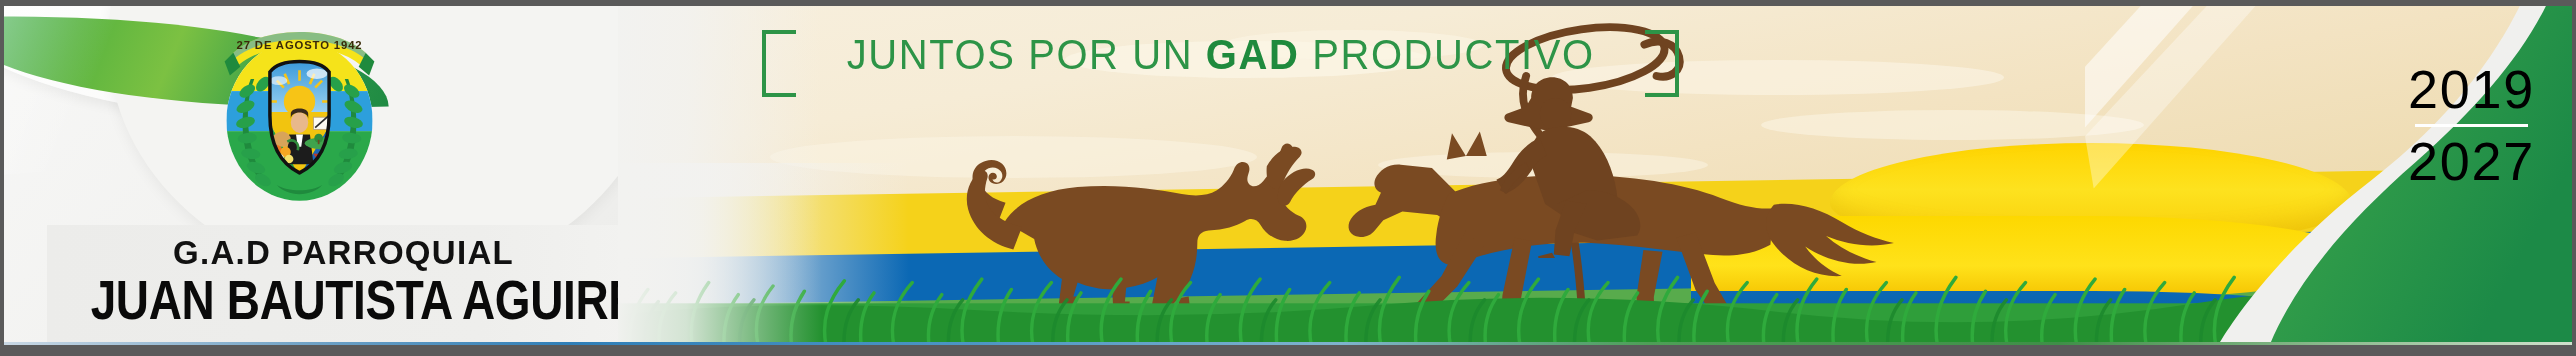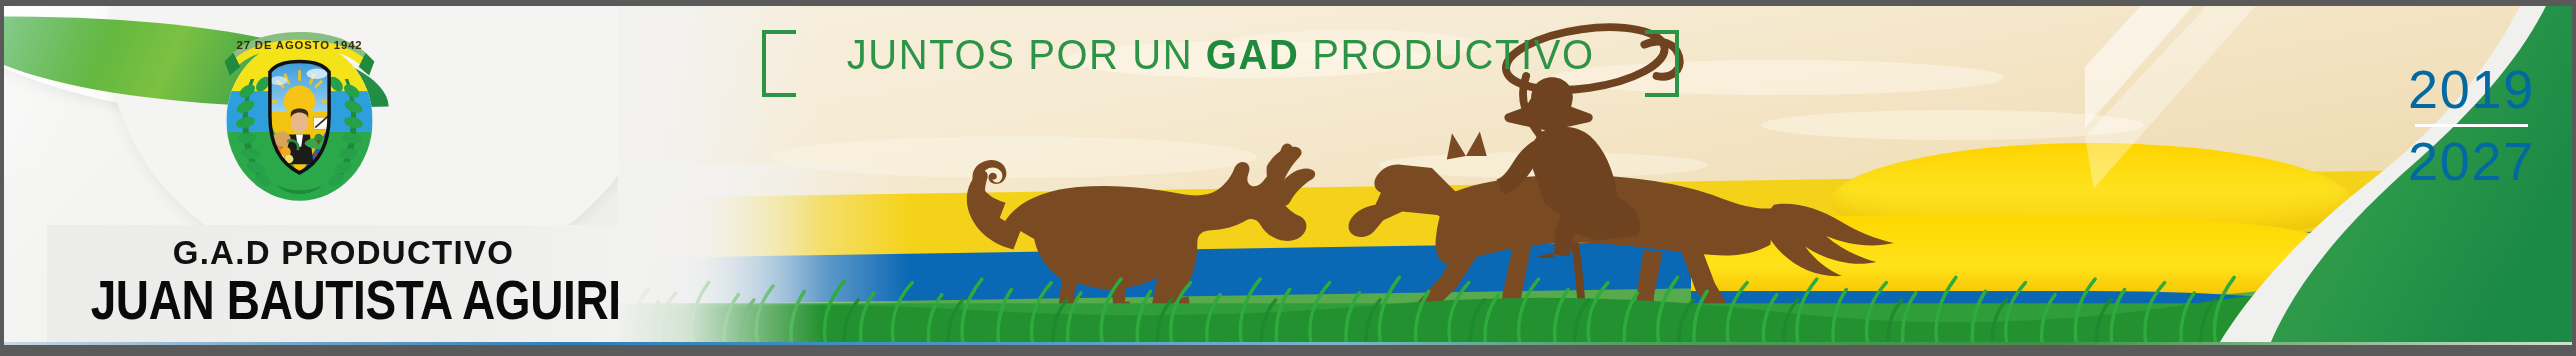--- a/index.html
+++ b/index.html
@@ -153,21 +153,21 @@
     font-size:43px;color:#2d9447;letter-spacing:1.7px;
     white-space:nowrap;padding:0 22.6px;
     transform:scaleX(.93);
   }
   #slogan-text b{font-weight:bold;color:#1f8a3d;}
 
   
   #rightpanel{position:absolute;right:0;top:0;width:487px;height:344px;z-index:12;}
   #years{
     position:absolute;right:37px;top:54px;
-    z-index:14;text-align:center;color:#0369a1;
+    z-index:14;text-align:center;color:#000000;
     font-family:"Liberation Sans",sans-serif;font-weight:300;margin-left:47px;
   }
   #years .yr{font-size:54px;line-height:59px;letter-spacing:1.7px;}
   #years .rule{height:2.6px;background:#ffffff;margin:5.2px 7px;}
 
   
   #bottom-line{
     position:absolute;left:0;bottom:0;width:100%;height:3.5px;z-index:30;
     background:linear-gradient(to right,#c9d8e4 0%,#6fa2c6 12%,#2f7fb8 22%,#4d96c4 38%,#7fb3cd 52%,#4e9f57 64%,#3f8f48 80%,#cfe0cc 100%);
   }
@@ -464,21 +464,21 @@
       <g>
         <path d="M36 48 C70 16 154 16 188 48 L182 62 C150 34 74 34 42 62Z" fill="#f5e31a"></path>
         <path d="M36 48 C70 16 154 16 188 48 L186 54 C152 26 72 26 38 54Z" fill="#2d9fdc" opacity=".55"></path>
         <path d="M36 48 L26 58 L32 74 L44 64Z" fill="#1f8a3d"></path>
         <path d="M188 48 L198 58 L192 74 L180 64Z" fill="#1f8a3d"></path>
         <text x="112" y="44" text-anchor="middle" font-family="Liberation Sans, sans-serif" font-size="13" font-weight="bold" fill="#3a2a08" letter-spacing="1">27 DE AGOSTO 1942</text>
       </g>
     </svg>
 
     <div id="name-band"></div>
-    <div id="title-line1">G.A.D PRODUCTIVO</div>
+    <div id="title-line1">G.A.D PARROQUIAL</div>
     <div id="title-line2">JUAN BAUTISTA AGUIRRE</div>
   </div>
 
   <div id="slogan">
     <div class="brk l"></div>
     <div id="slogan-text">
       <span>JUNTOS POR UN </span><b>GAD</b><span> PRODUCTIVO</span>
     </div>
     <div class="brk r"></div>
   </div>

